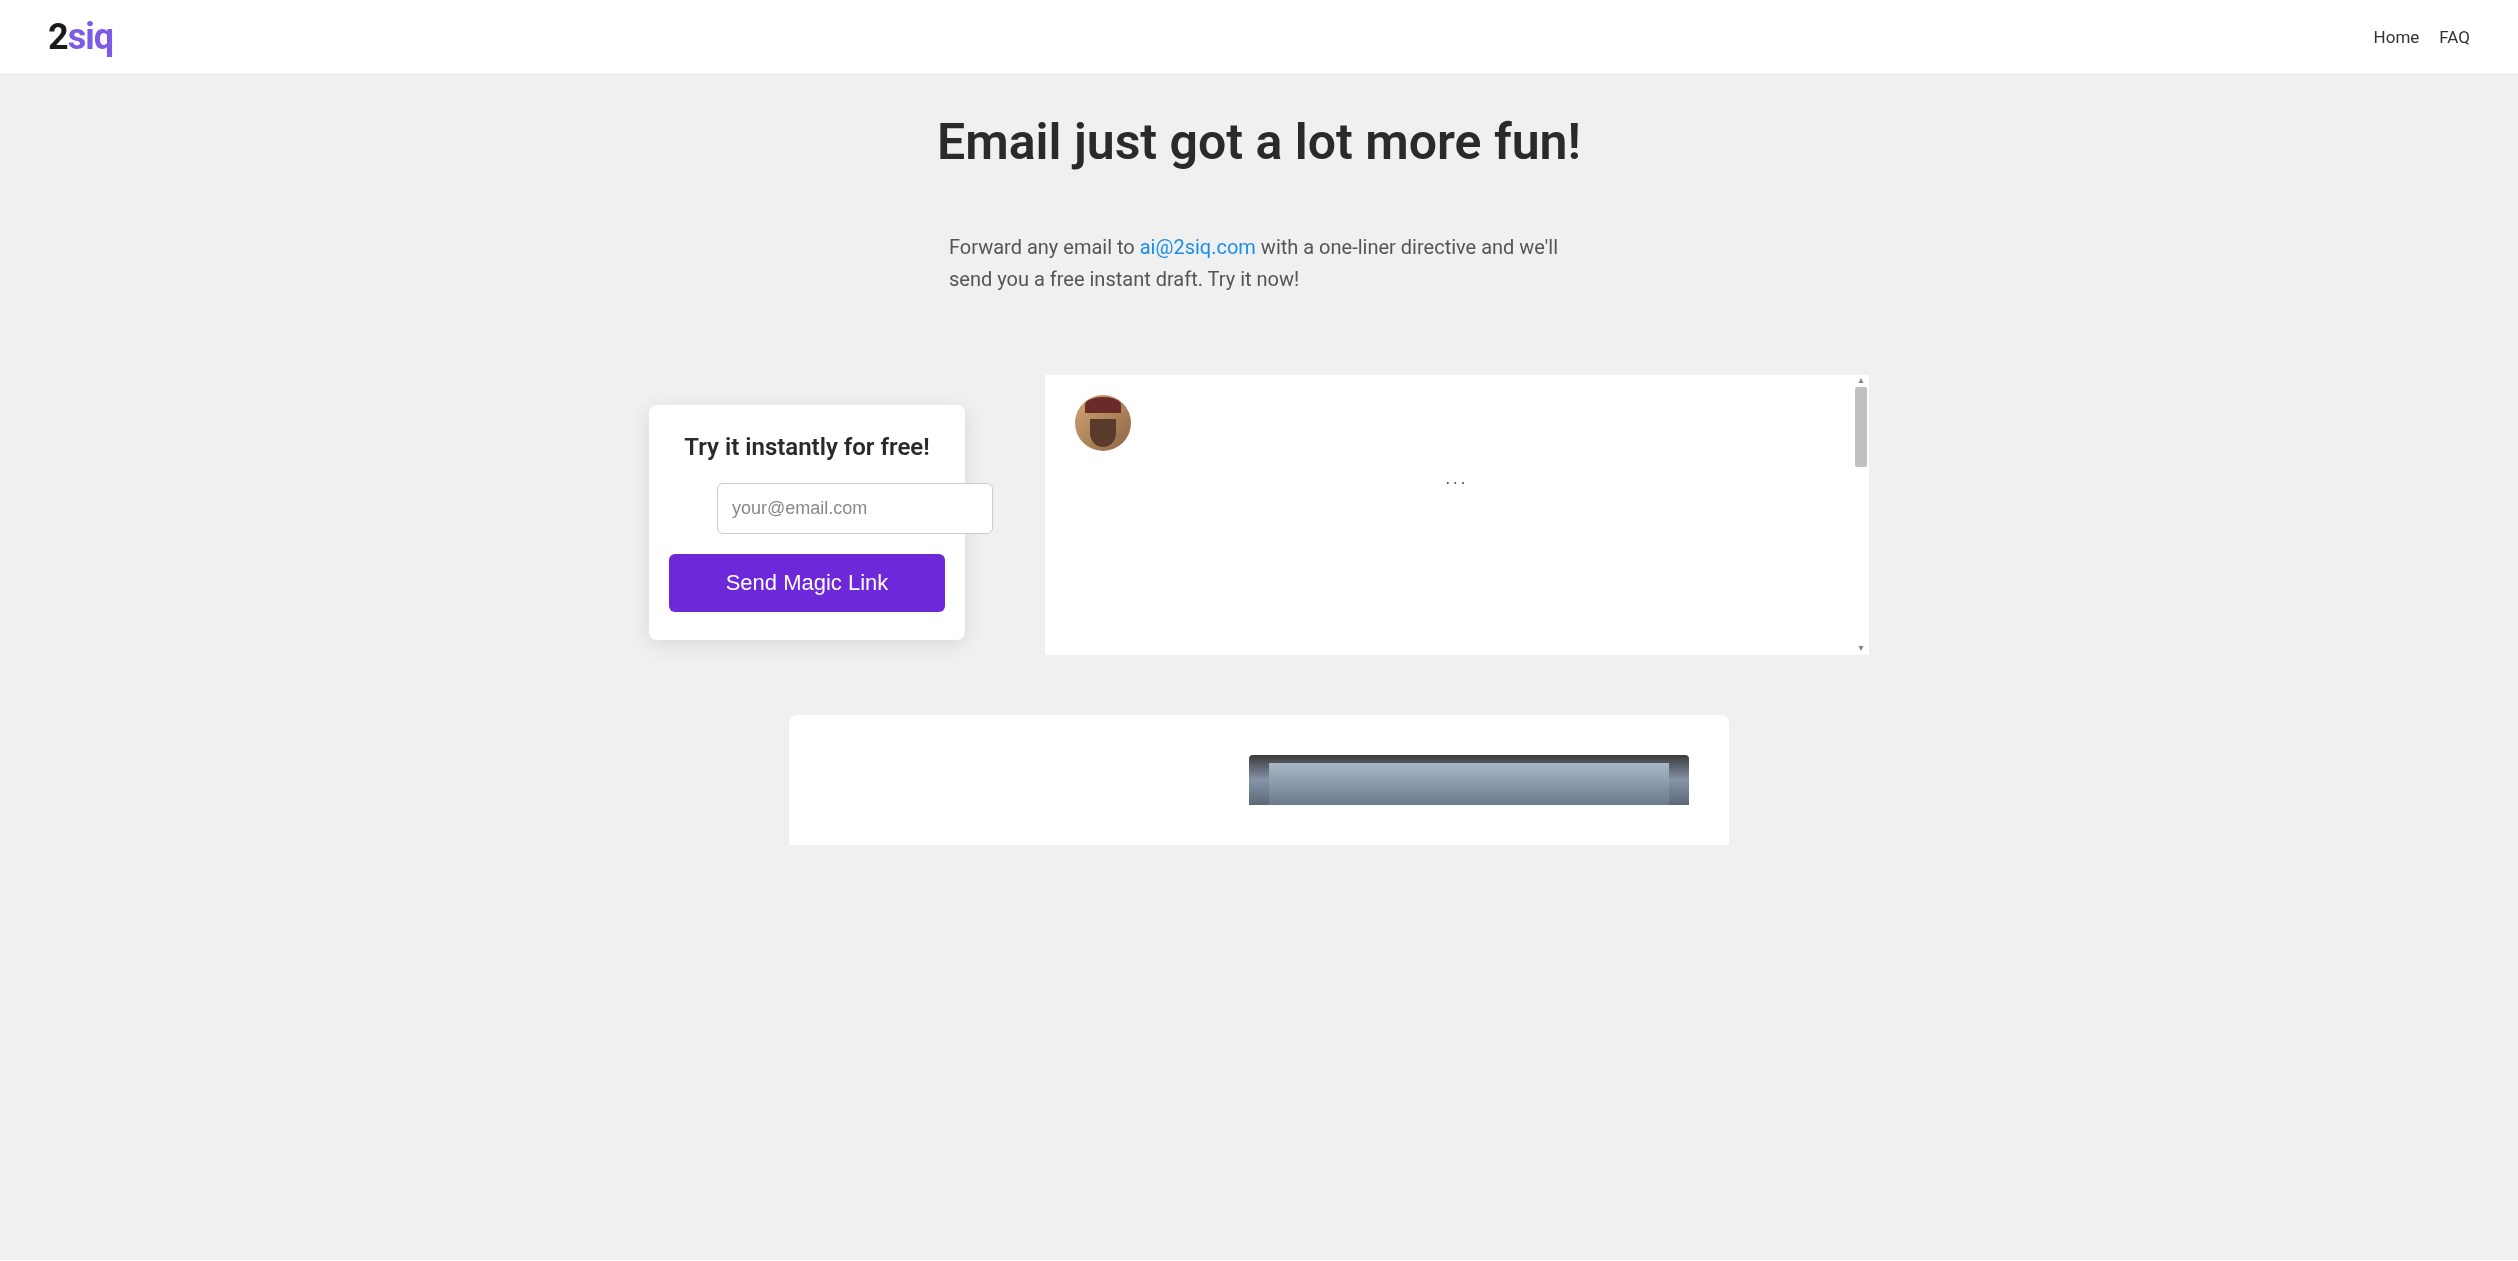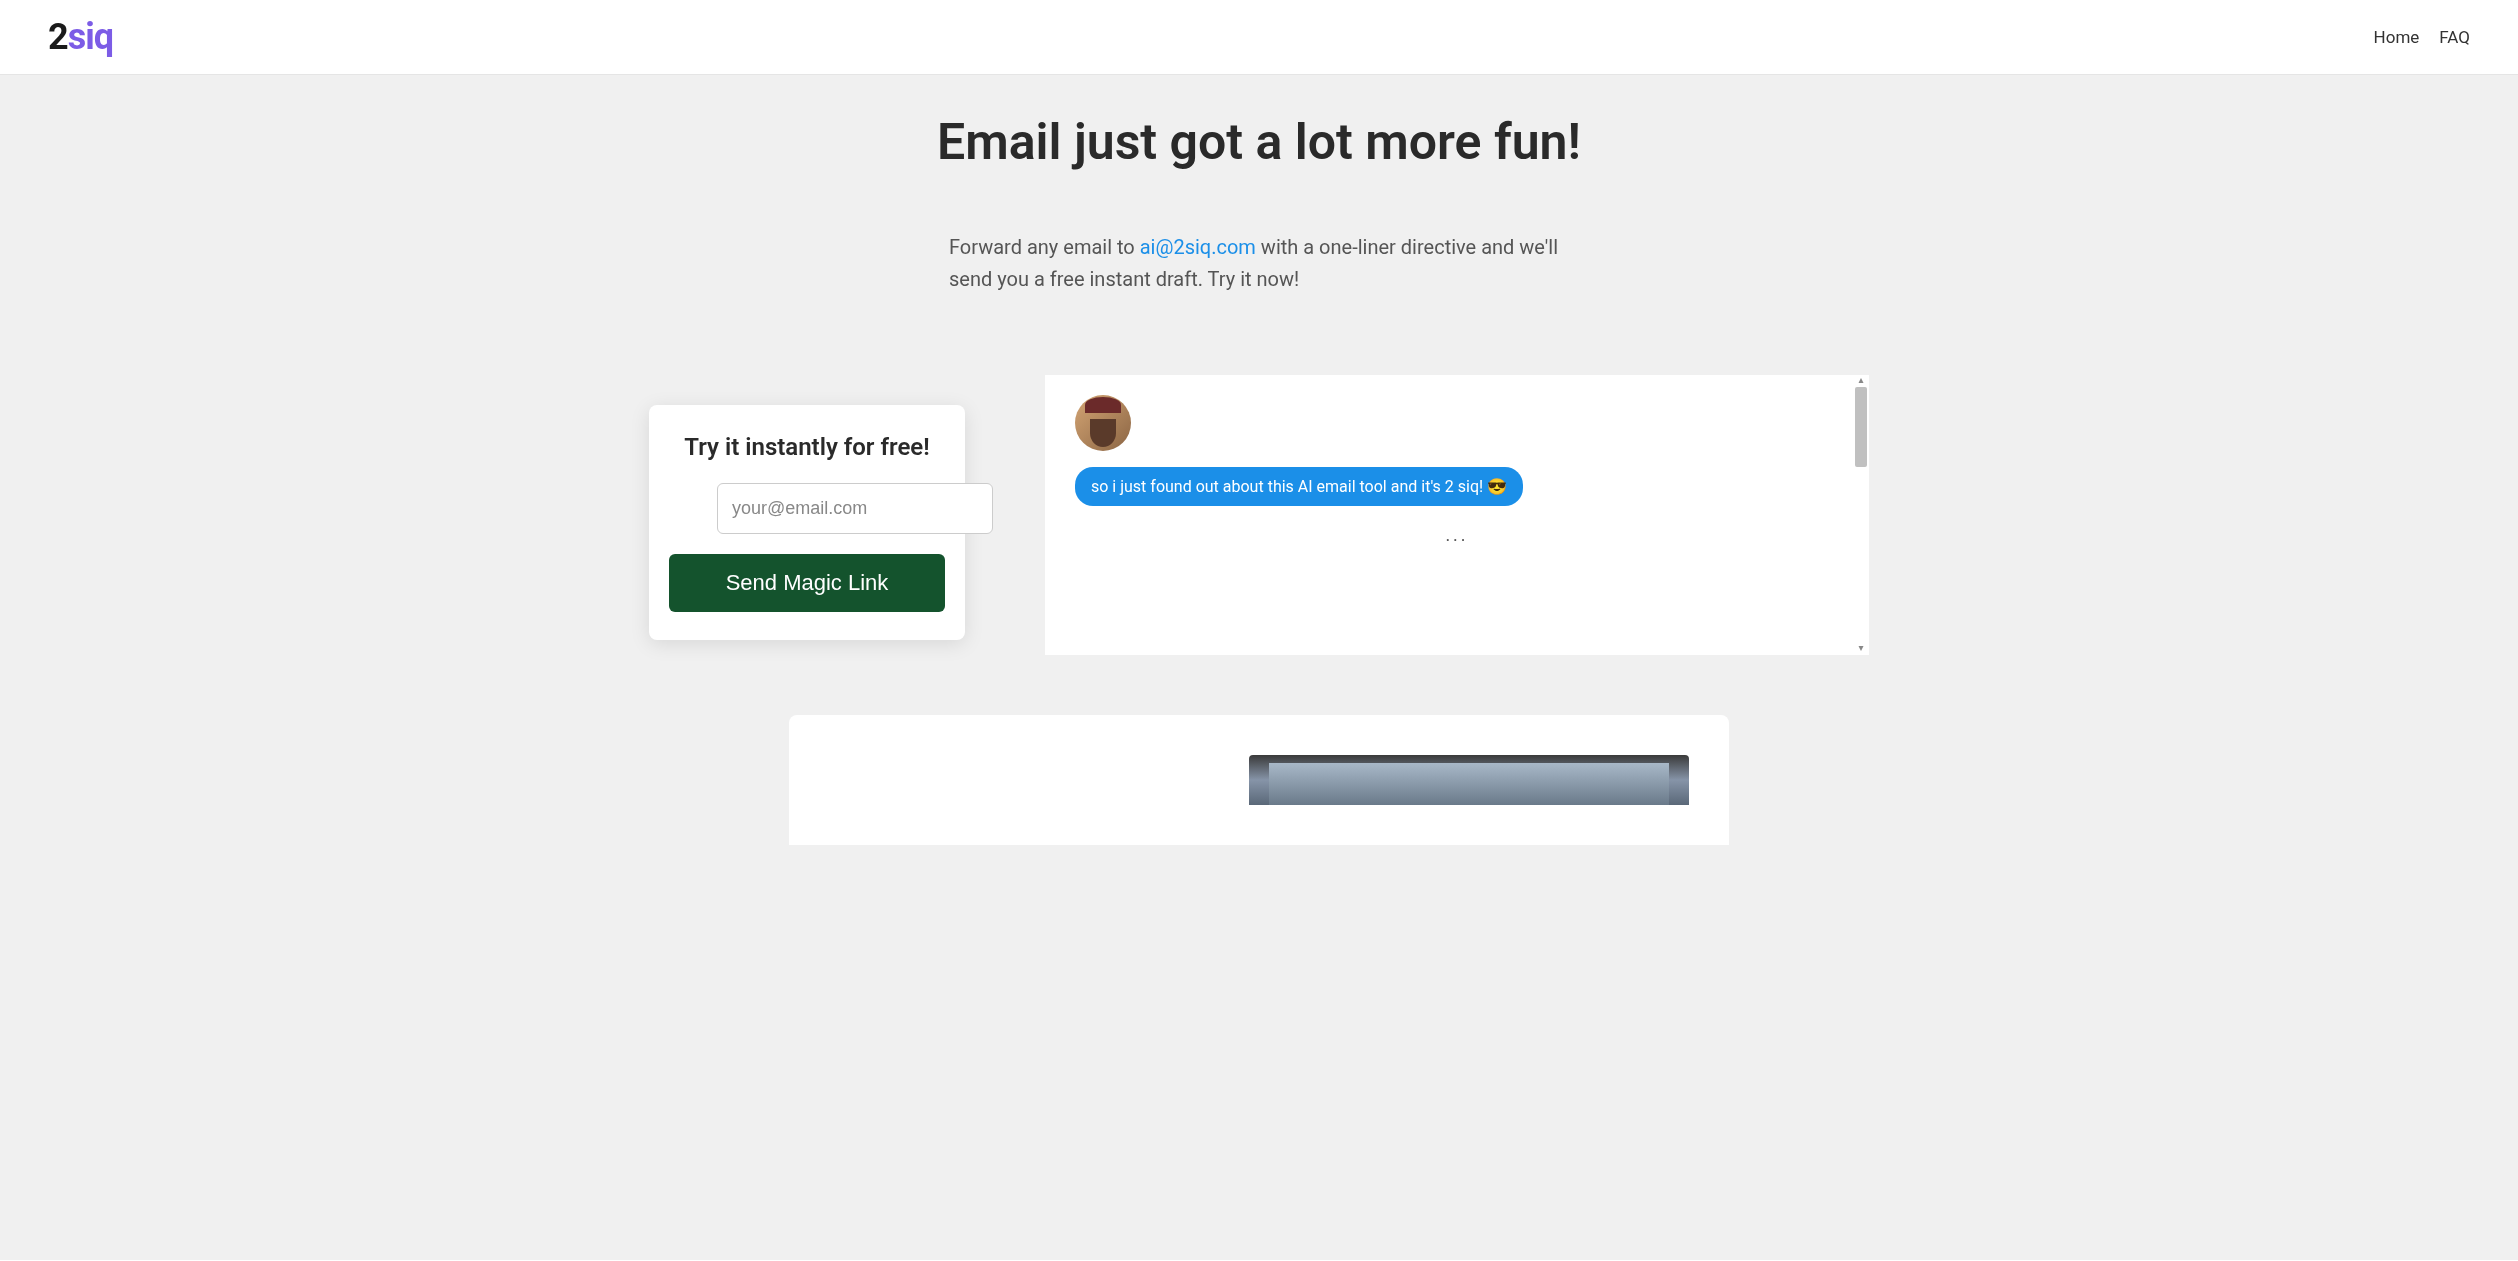--- a/index.html
+++ b/index.html
@@ -116,21 +116,21 @@
     }
     
     .email-input::placeholder {
       color: #888;
     }
     
     .magic-button {
       width: 100%;
       padding: 16px;
       font-size: 22px;
-      background: #14532d;
+      background: #6d28d9;
       color: #ffffff;
       border: none;
       border-radius: 6px;
       cursor: pointer;
       font-weight: 400;
     }
     
     .chat-panel {
       flex: 1;
       background: #ffffff;
@@ -289,21 +289,20 @@
   <div class="content-row">
     <div class="signup-card">
       <h2 class="signup-title">Try it instantly for free!</h2>
       <input type="email" class="email-input" placeholder="your@email.com" style="">
       <button class="magic-button">Send Magic Link</button>
     </div>
 
     <div class="chat-panel">
       <div class="chat-content">
         <div class="avatar"></div>
-        <div class="chat-bubble">so i just found out about this AI email tool and it's 2 siq! 😎</div>
         <div class="chat-typing">...</div>
       </div>
       <div class="chat-scrollbar">
         <div class="scroll-arrow-up">▴</div>
         <div class="scroll-thumb"></div>
         <div class="scroll-arrow-down">▾</div>
       </div>
     </div>
   </div>
 

